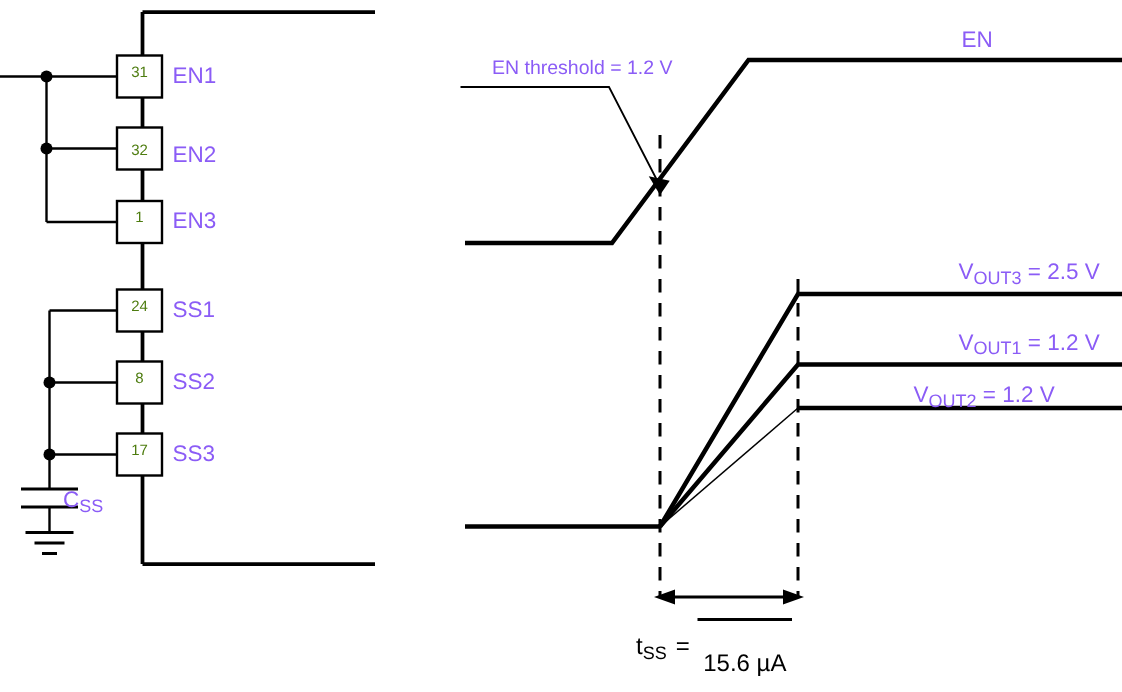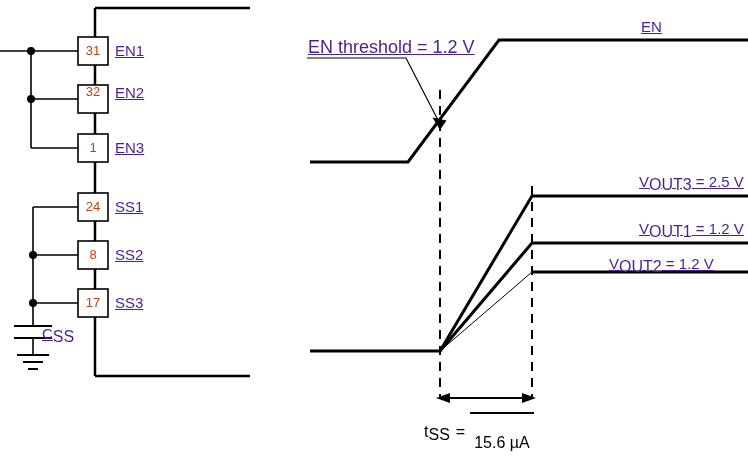--- a/index.html
+++ b/index.html
@@ -20,39 +20,39 @@
   }
   #figure svg {
     position: absolute;
     left: 0;
     top: 0;
   }
   .lbl {
     position: absolute;
     font-family: "Liberation Sans", sans-serif;
     font-size: 15px;
-    color: #4c1d95;
+    color: #8b5cf6;
     white-space: nowrap;
     line-height: 1;
-    text-decoration: underline;
   }
   .pinnum {
     position: absolute;
     font-family: "Liberation Sans", sans-serif;
-    font-size: 13px;
-    color: #c2410c;
+    font-size: 10px;
+    color: #4d7c0f;
     width: 26px;
     text-align: center;
     line-height: 1;
   }
   .small {
-    font-size: 18px;
+    font-size: 13px;
+    margin-left: 20px;
   }
   .sub {
-    font-size: 16px;
+    font-size: 12px;
     vertical-align: baseline;
     position: relative;
     top: 3px;
   }
   .formula {
     position: absolute;
     font-family: "Liberation Sans", sans-serif;
     font-size: 16px;
     color: #000000;
     white-space: nowrap;
@@ -154,22 +154,22 @@
 
       <path d="M443 398 L529 398" stroke-width="2"></path>
       <path d="M436 398 L450 393 L450 403 Z" fill="#000000" stroke="none"></path>
       <path d="M536 398 L522 393 L522 403 Z" fill="#000000" stroke="none"></path>
     </g>
   </svg>
 
   <div class="pinnum" style="left:80px; top:44px;">31</div>
   <div class="lbl" style="left:115px; top:43px;text-align:center;">EN1</div>
 
-  <div class="pinnum" style="left:80px; top:85px;">32</div>
-  <div class="lbl" style="left:115px; top:85px;">EN2</div>
+  <div class="pinnum" style="left:80px; top:96px;">32</div>
+  <div class="lbl" style="left:115px; top:96px;">EN2</div>
 
   <div class="pinnum" style="left:80px; top:141px;">1</div>
   <div class="lbl" style="left:115px; top:140px;">EN3</div>
 
   <div class="pinnum" style="left:80px; top:200px;">24</div>
   <div class="lbl" style="left:115px; top:199px;">SS1</div>
 
   <div class="pinnum" style="left:80px; top:248px;">8</div>
   <div class="lbl" style="left:115px; top:247px;text-align:center;">SS2</div>
 

